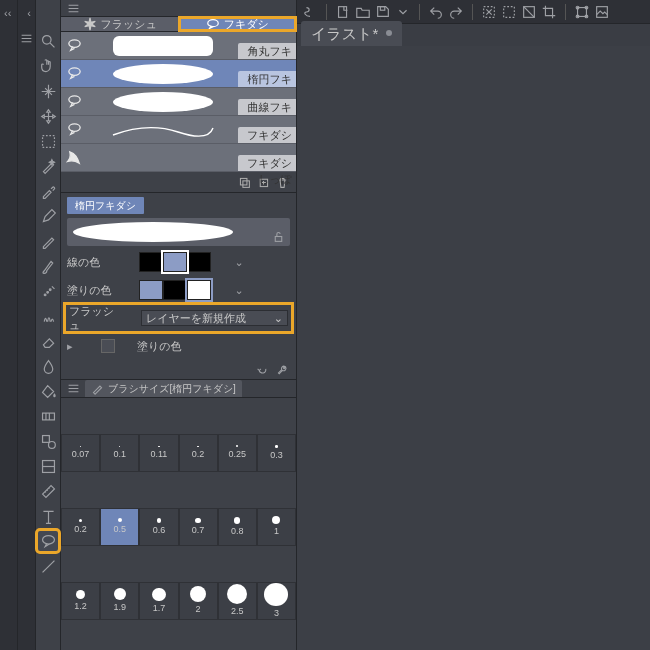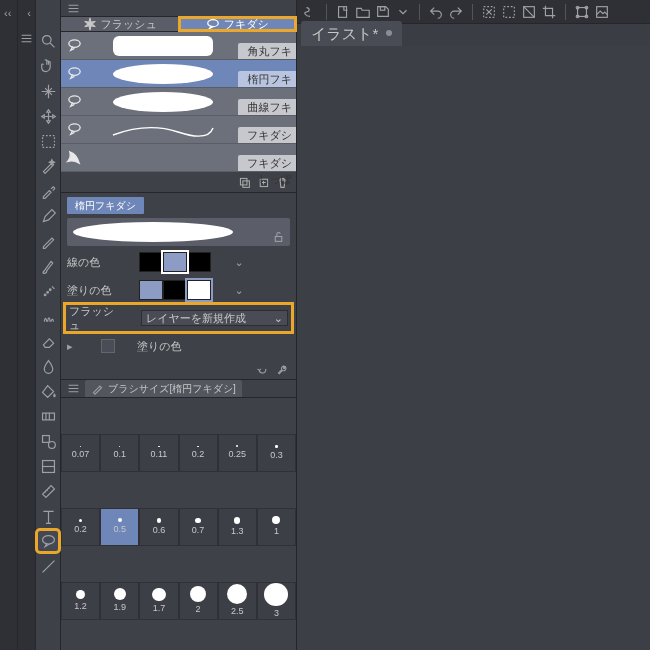--- a/index.html
+++ b/index.html
@@ -419,21 +419,21 @@
         <div class="bs-cell">
           <div class="bs-dot" style="width: 4.8px; height: 4.8px;"></div>
           <div class="bs-val">0.6</div>
         </div>
         <div class="bs-cell">
           <div class="bs-dot" style="width: 5.6px; height: 5.6px;"></div>
           <div class="bs-val">0.7</div>
         </div>
         <div class="bs-cell">
           <div class="bs-dot" style="width: 6.4px; height: 6.4px;"></div>
-          <div class="bs-val">1.3</div>
+          <div class="bs-val">0.8</div>
         </div>
         <div class="bs-cell">
           <div class="bs-dot" style="width: 8px; height: 8px;"></div>
           <div class="bs-val">1</div>
         </div>
         <div class="bs-cell">
           <div class="bs-dot" style="width: 9.6px; height: 9.6px;"></div>
           <div class="bs-val">1.2</div>
         </div>
         <div class="bs-cell">

